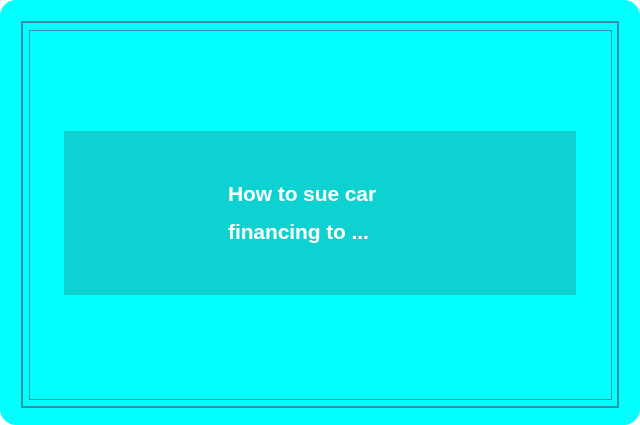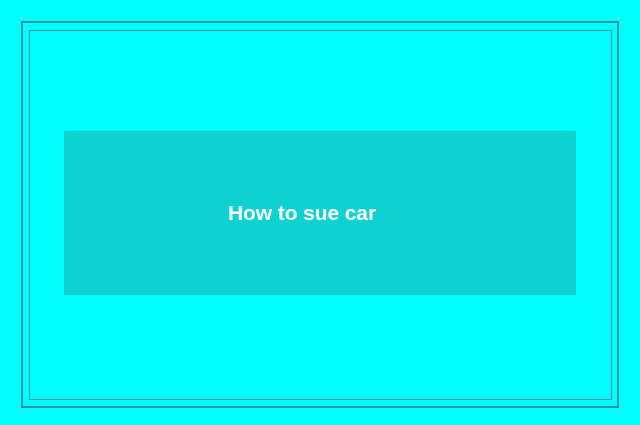--- a/index.html
+++ b/index.html
@@ -13,20 +13,21 @@
     overflow: hidden;
     font-family: "Liberation Sans", sans-serif;
   }
 
   #slide-canvas {
     position: relative;
     width: 640px;
     height: 425px;
     background: #00ffff;
     box-sizing: border-box;
+    border-radius: 16px;
   }
 
   
   #outer-frame {
     position: absolute;
     left: 21px;
     top: 21px;
     width: 598px;
     height: 387px;
     border: 2px solid #2f94a3;
@@ -76,15 +77,16 @@
 </head>
 <body>
 
 <div id="slide-canvas">
 
   <div id="outer-frame"></div>
   <div id="inner-frame"></div>
 
   <div id="title-panel">
     <div class="title-line">How to sue car</div>
+    <div class="title-line">financing to ...</div>
   </div>
 
 </div>
 
 </body></html>

